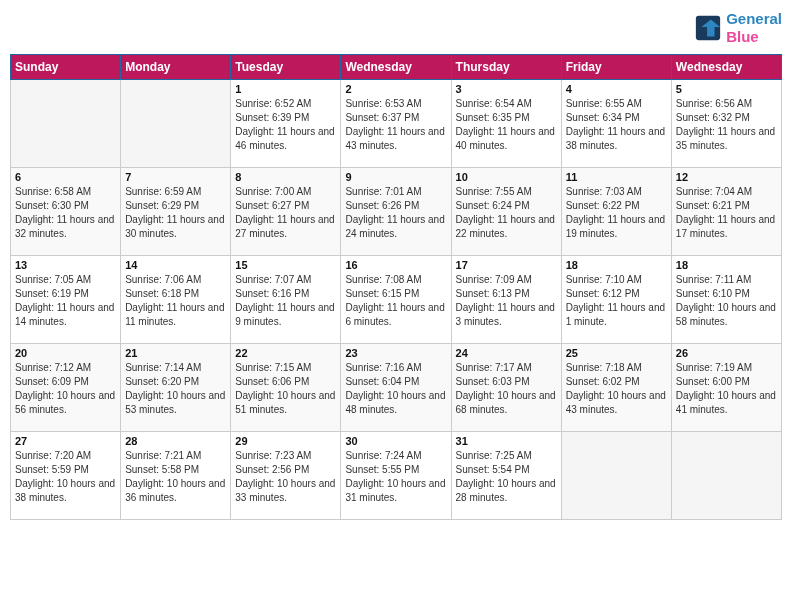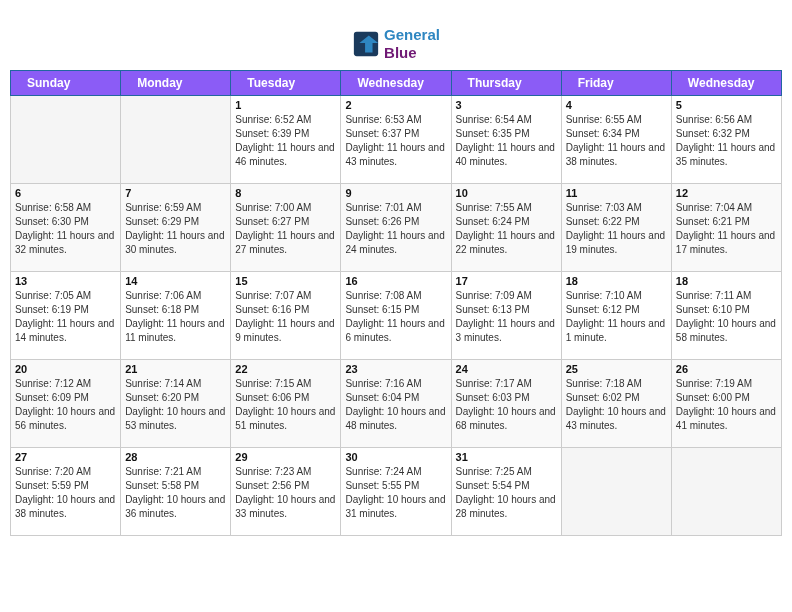--- a/index.html
+++ b/index.html
@@ -5,24 +5,23 @@
     * { box-sizing: border-box; margin: 0; padding: 0; }
     body {
       font-family: Arial, sans-serif;
       background: #fff;
       width: 792px;
       min-height: 612px;
       padding: 10px;
     }
     .header {
       display: flex;
-      justify-content: center;
+      justify-content: flex-end;
       align-items: flex-start;
       margin-bottom: 8px;
-      margin-top: 16px;
     }
     .logo {
       display: flex;
       align-items: center;
       gap: 4px;
     }
     .logo-text {
       font-size: 15px;
       font-weight: bold;
       color: #1a3a5c;
@@ -46,25 +45,25 @@
     .subtitle {
       font-size: 14px;
       color: #444;
     }
     table {
       width: 100%;
       border-collapse: collapse;
       table-layout: fixed;
     }
     th {
-      background-color: #8b5cf6;
+      background-color: #be185d;
       color: #fff;
       font-size: 12px;
       font-weight: bold;
-      padding: 5px 16px;
+      padding: 5px 4px;
       text-align: left;
       border: 1px solid #2266a0;
     }
     td {
       border: 1px solid #ccc;
       vertical-align: top;
       padding: 3px 4px;
       font-size: 10px;
       color: #222;
       height: 88px;
@@ -91,21 +90,21 @@
 <body>
 
 <div class="header">
   <div class="logo">
     <svg class="logo-icon" viewBox="0 0 30 30">
       <rect x="2" y="2" width="26" height="26" rx="3" fill="#1a3a5c"></rect>
       <polygon points="18,6 28,14 22,14 22,24 14,24 14,14 8,14" fill="#2e86c1"></polygon>
     </svg>
     <div class="logo-text">
       <div><span>General</span></div>
-      <div style="color:#701a75">Blue</div>
+      <div style="color:#ec4899">Blue</div>
     </div>
   </div>
   <div class="title-block">
     <div class="month-title"></div>
     <div class="subtitle"></div>
   </div>
 </div>
 
 <table>
   <thead>

